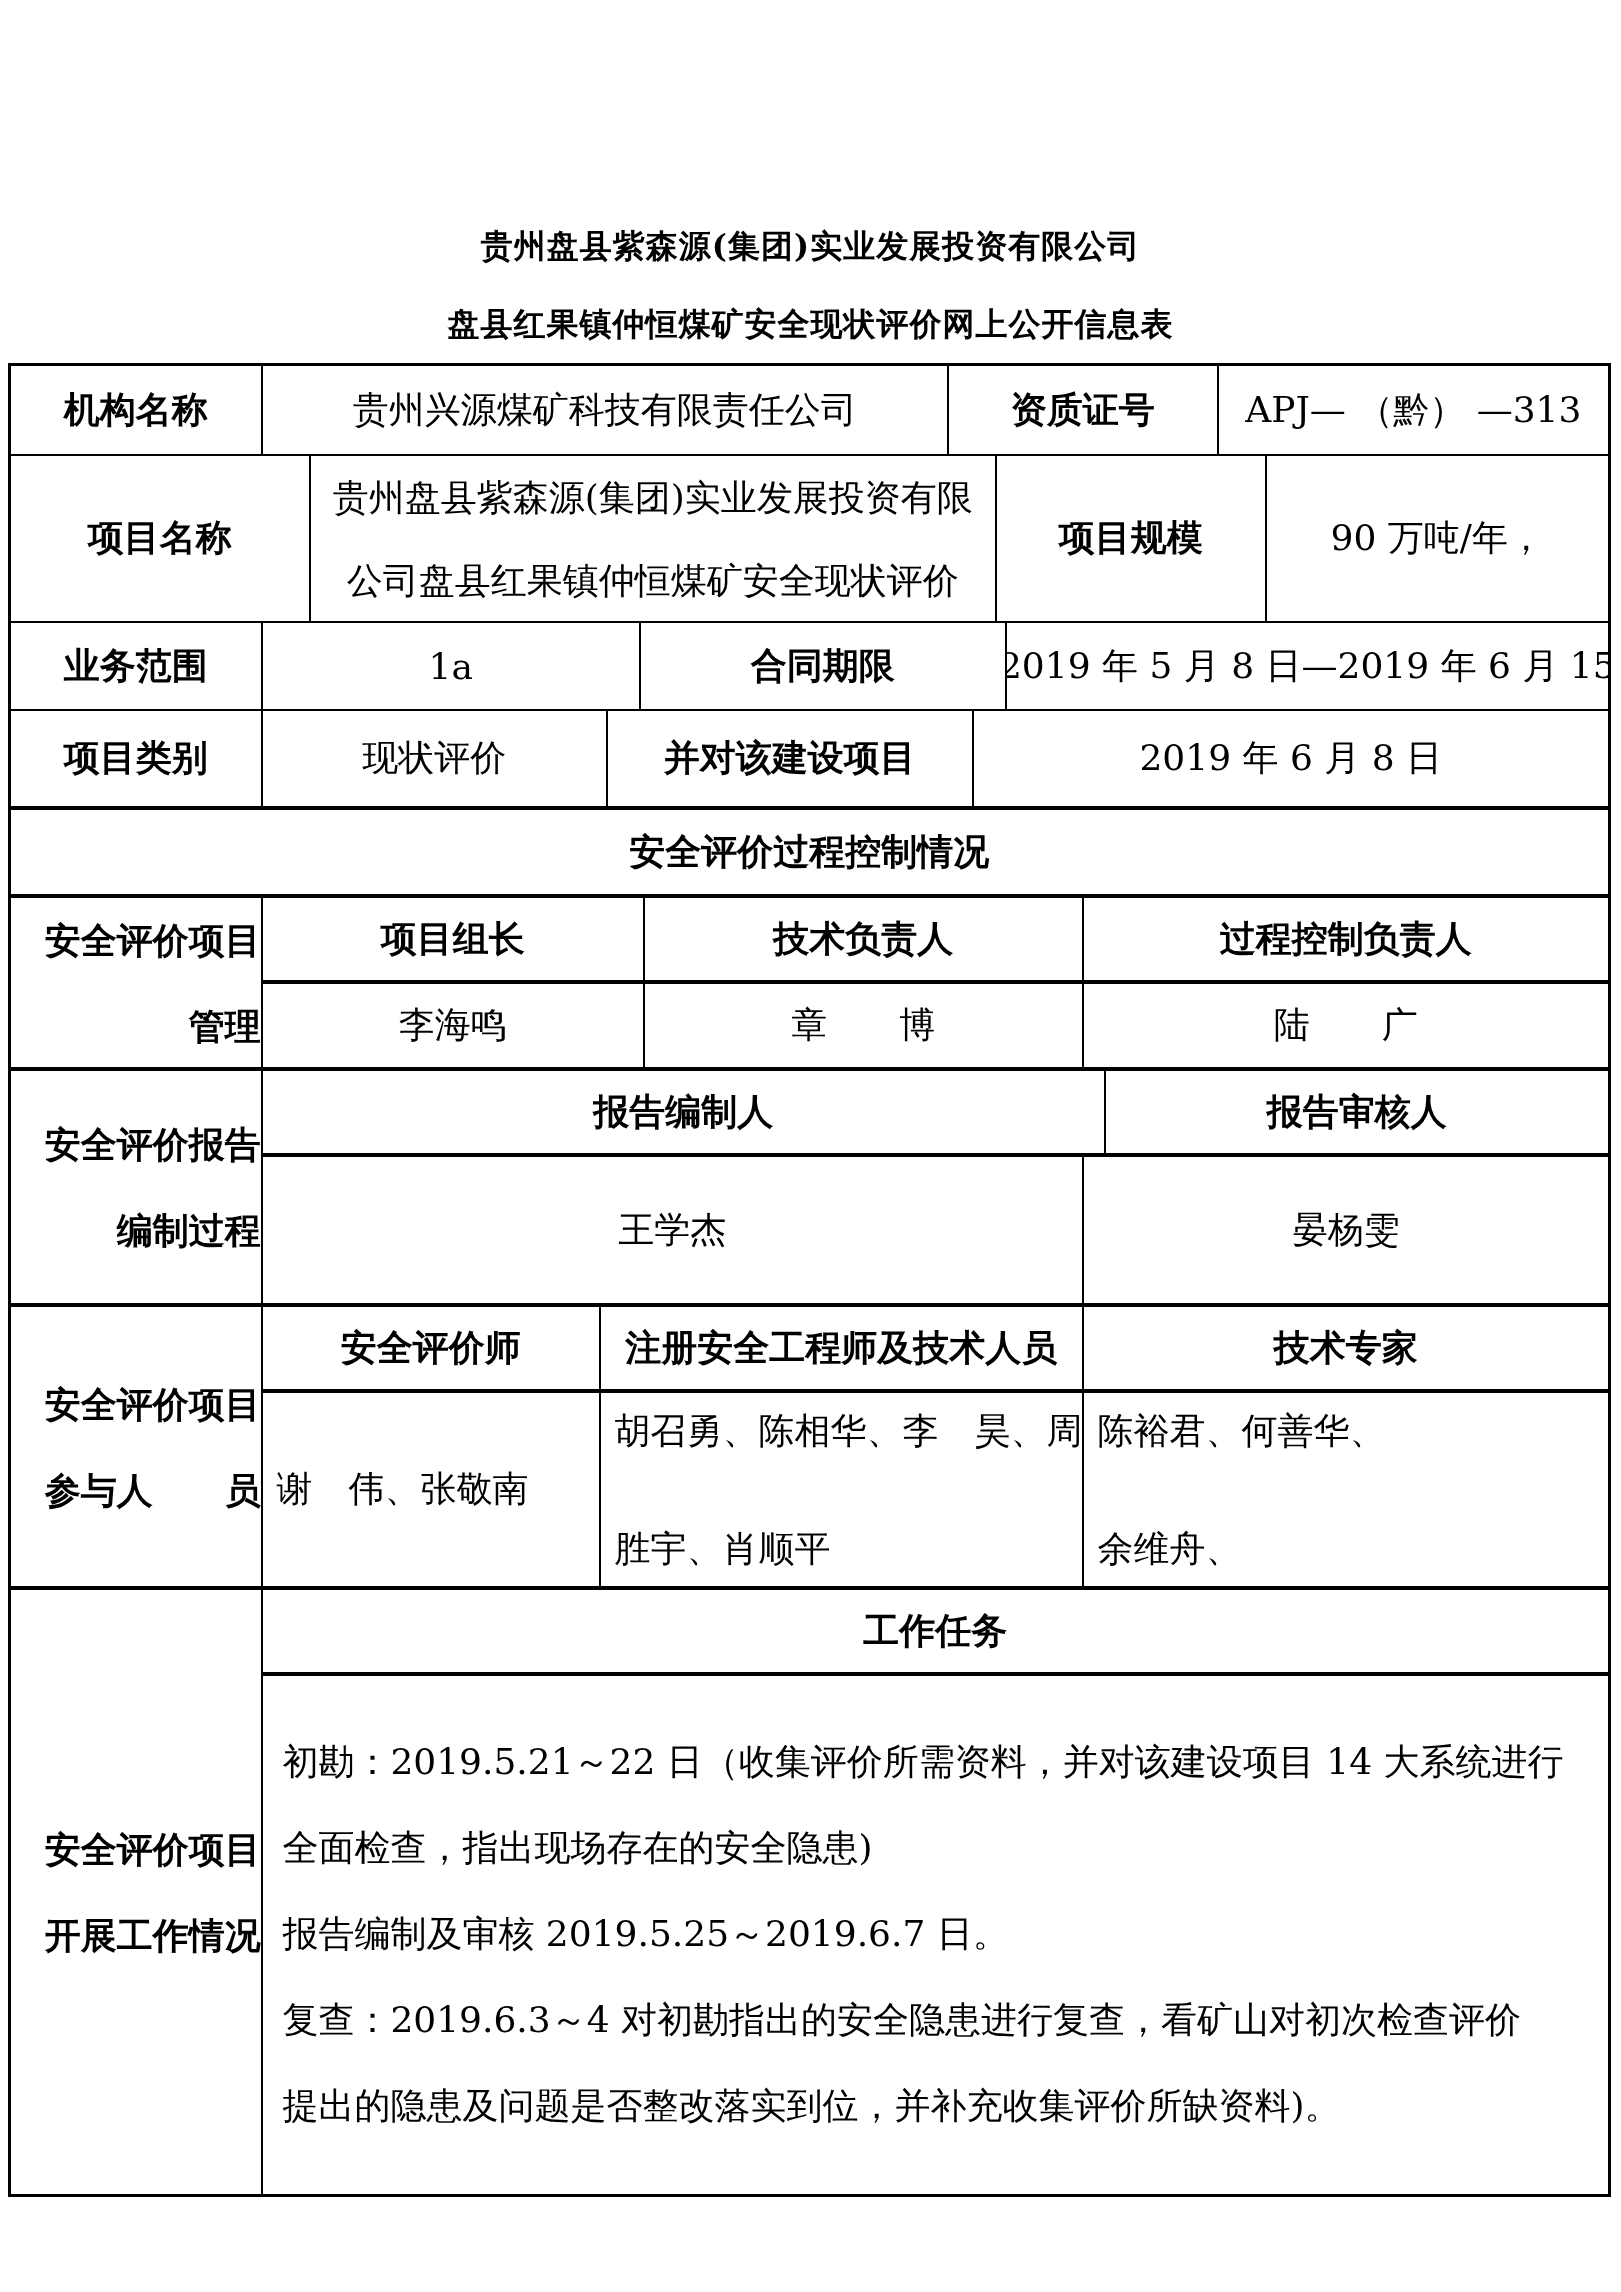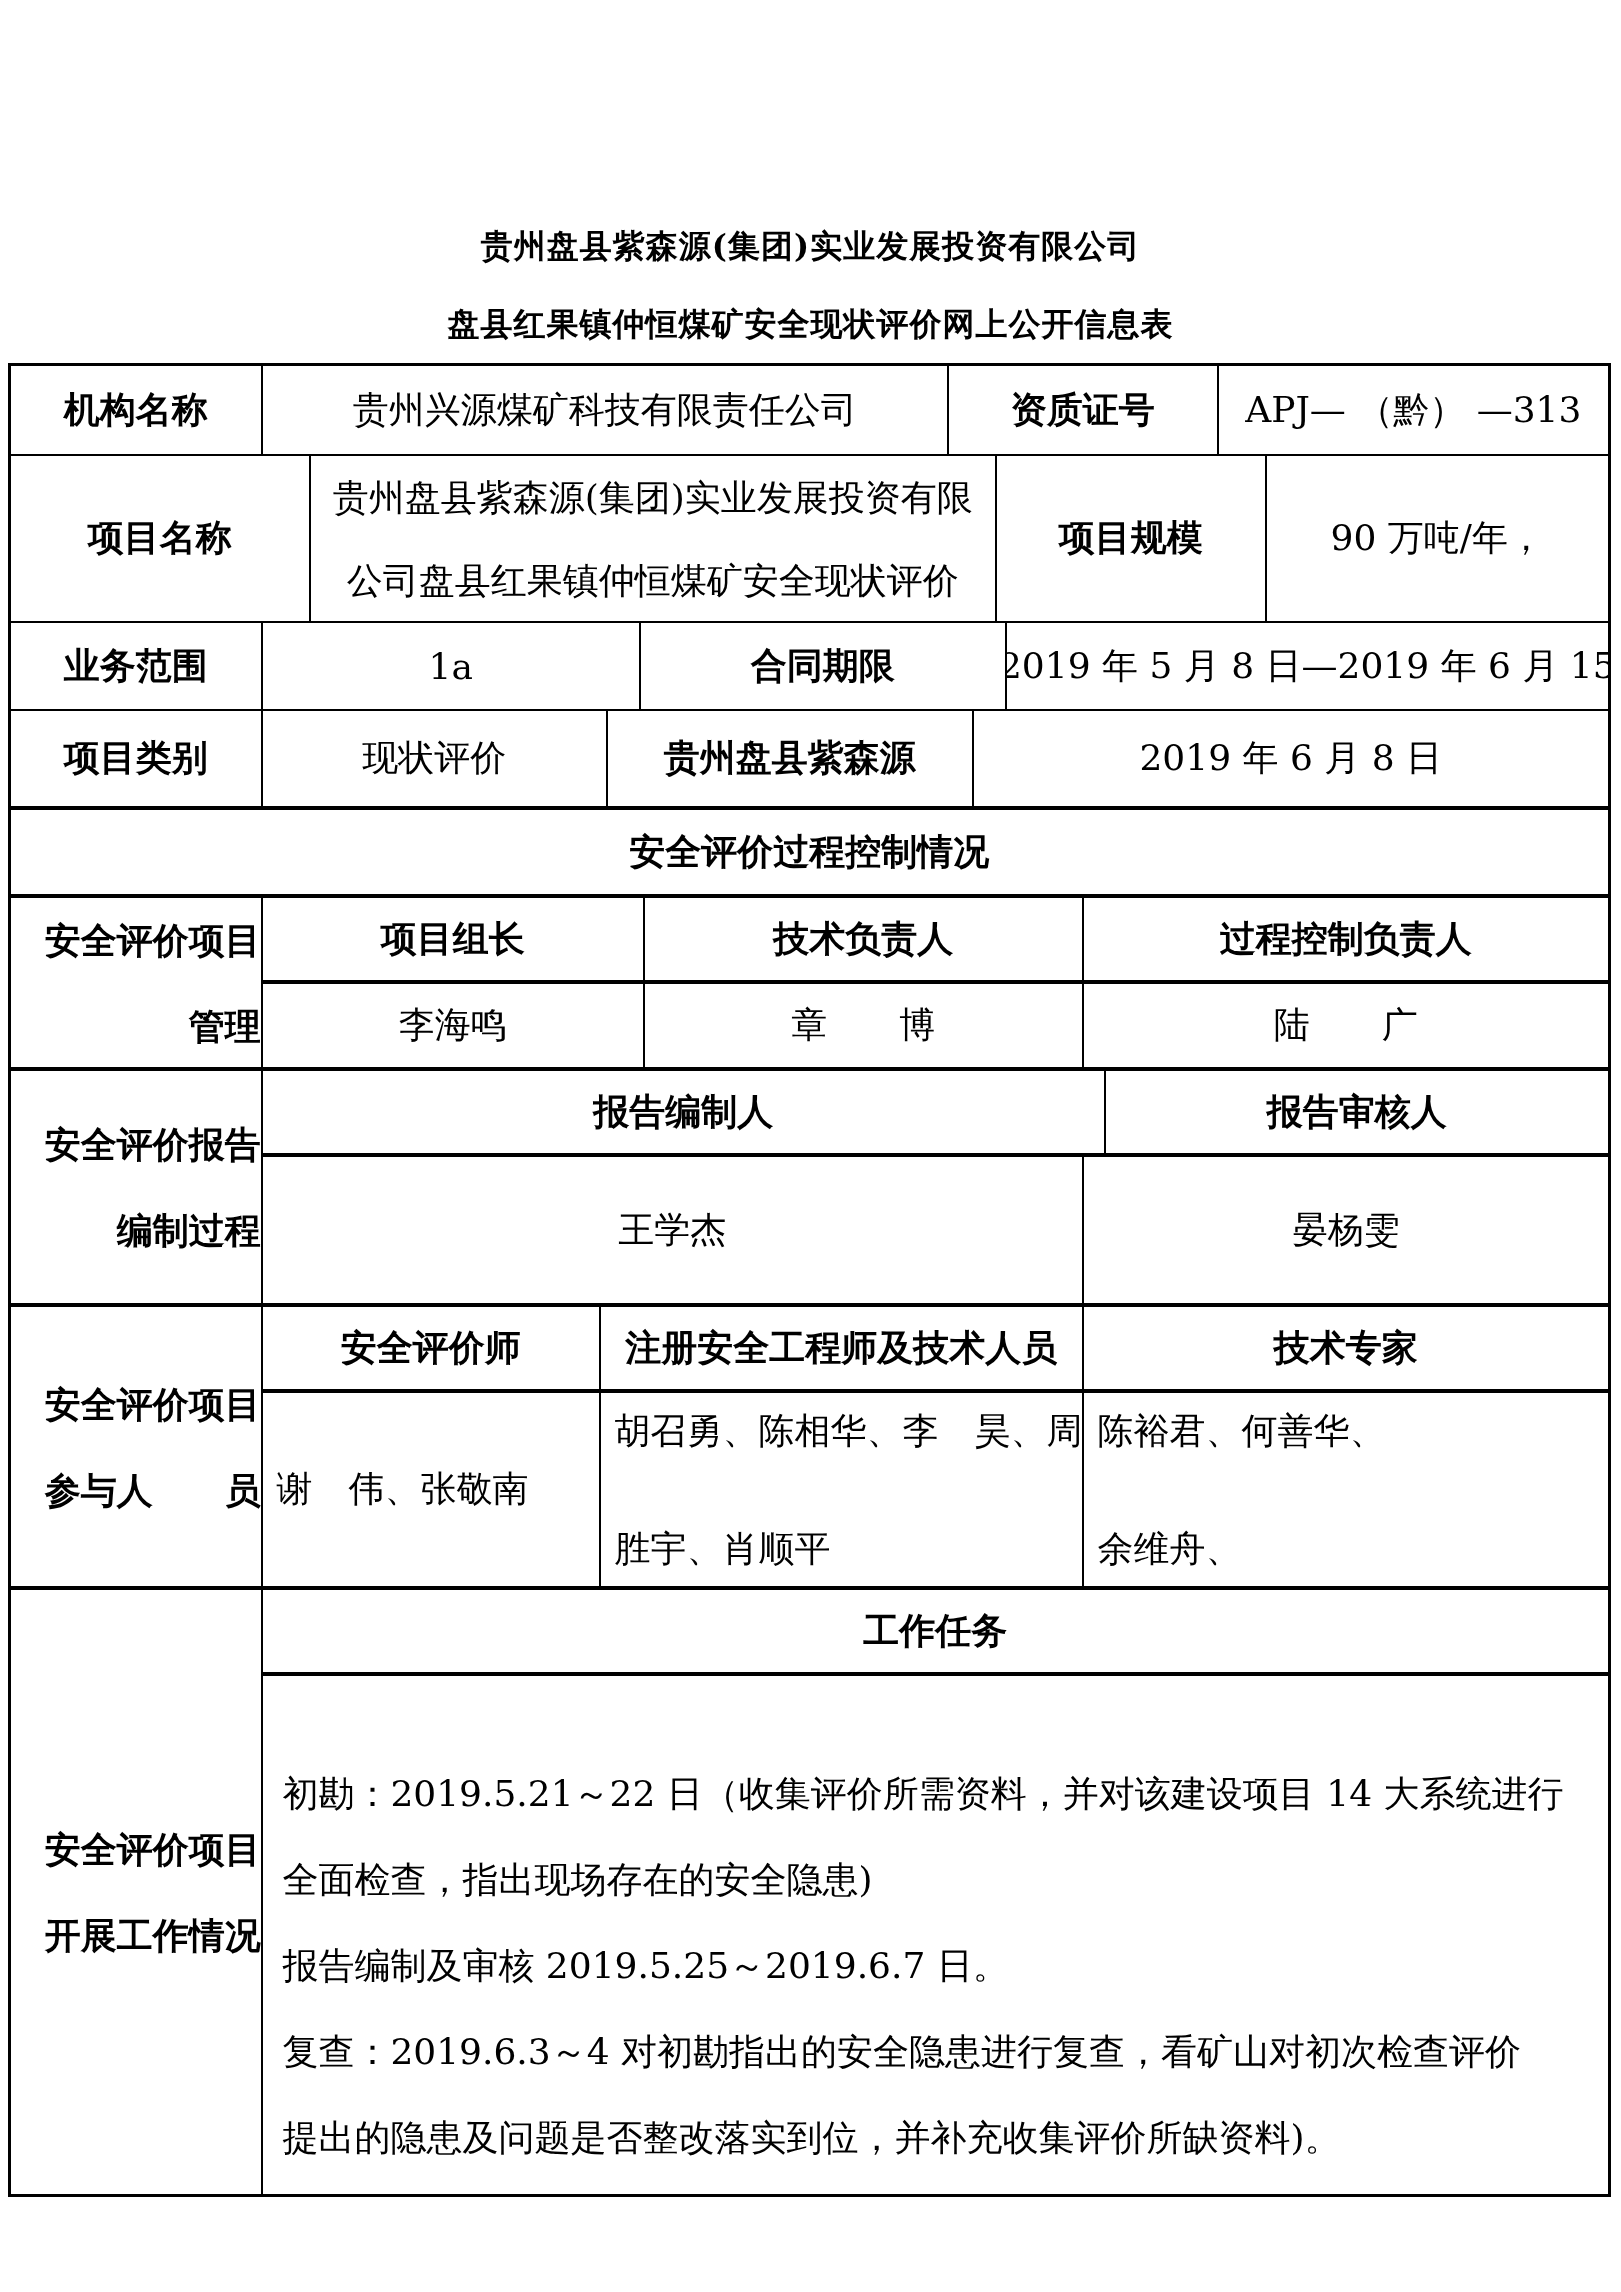--- a/index.html
+++ b/index.html
@@ -39,21 +39,21 @@
     width:252px; border-right:2px solid #000;
     display:flex; flex-direction:column; align-items:flex-end; justify-content:center;
     font-weight:bold; line-height:86px; text-align:center; white-space:nowrap;
   }
   .sec-body { flex:1; display:flex; flex-direction:column; min-width:0; }
   .sec-row { display:flex; flex:1; min-height:0; }
   .sec-row.head { flex:0 0 auto; border-bottom:4.9px solid #000; }
   .sec-row .td { height:auto; }
   .work-content {
     flex:1; text-align:left; line-height:86px;
-    padding:43px 17.6px 0 19.6px; font-size:36px; overflow:hidden;margin-top:32px;
+    padding:43px 17.6px 0 19.6px; font-size:36px; overflow:hidden;
   }
   .work-content div { white-space:nowrap; }
 </style>
 </head>
 <body>
 
 <div class="page">
 
   <div class="titles">
     <div>贵州盘县紫森源(集团)实业发展投资有限公司</div>
@@ -82,21 +82,21 @@
     <div class="tr" style="height:88px">
       <div class="td label" style="width:252px">业务范围</div>
       <div class="td" style="width:378px">1a</div>
       <div class="td label" style="width:366px">合同期限</div>
       <div class="td last" style="flex:1">2019 年 5 月 8 日—2019 年 6 月 15</div>
     </div>
 
     <div class="tr thickb" style="height:99px">
       <div class="td label" style="width:252px">项目类别</div>
       <div class="td" style="width:345px">现状评价</div>
-      <div class="td label" style="width:366px">贵州盘县紫森源</div>
+      <div class="td label" style="width:366px">并对该建设项目</div>
       <div class="td last" style="flex:1">2019 年 6 月 8 日</div>
     </div>
 
     <div class="fullrow" style="height:88px">安全评价过程控制情况</div>
 
     <div class="sec thickb" style="height:173px">
       <div class="sec-label">
         <div>安全评价项目</div>
         <div>管理</div>
       </div>

